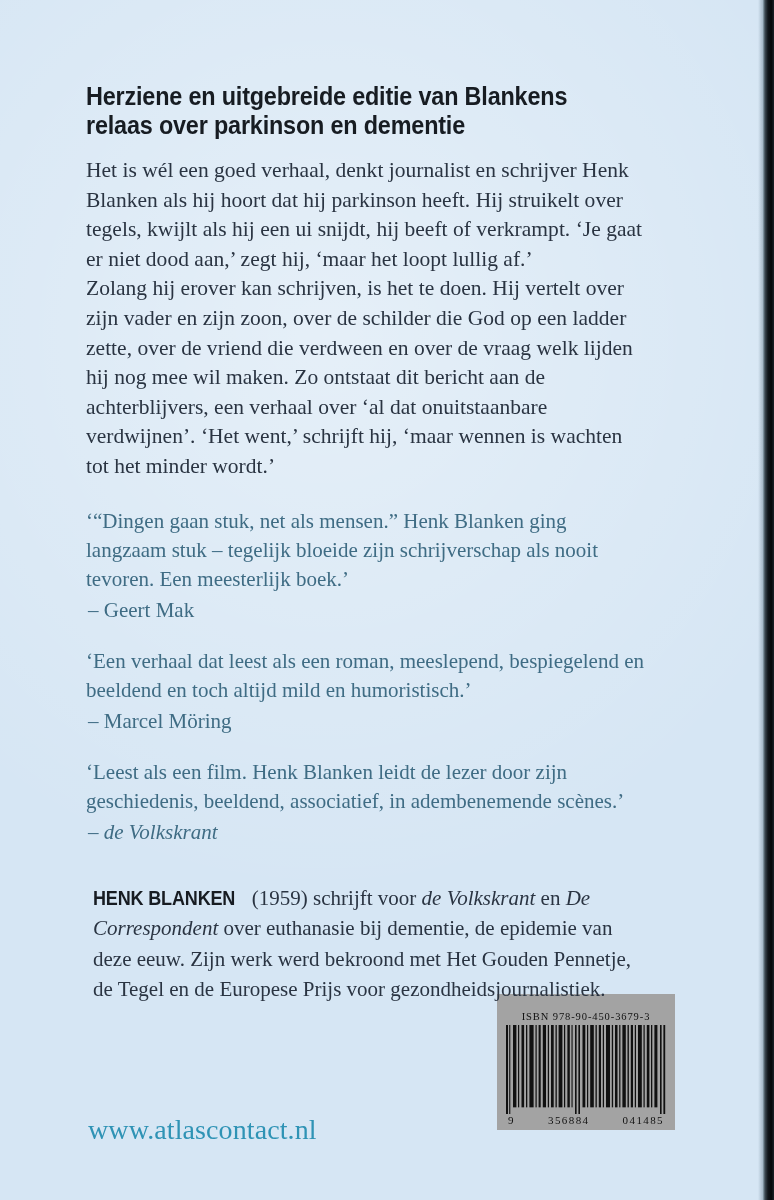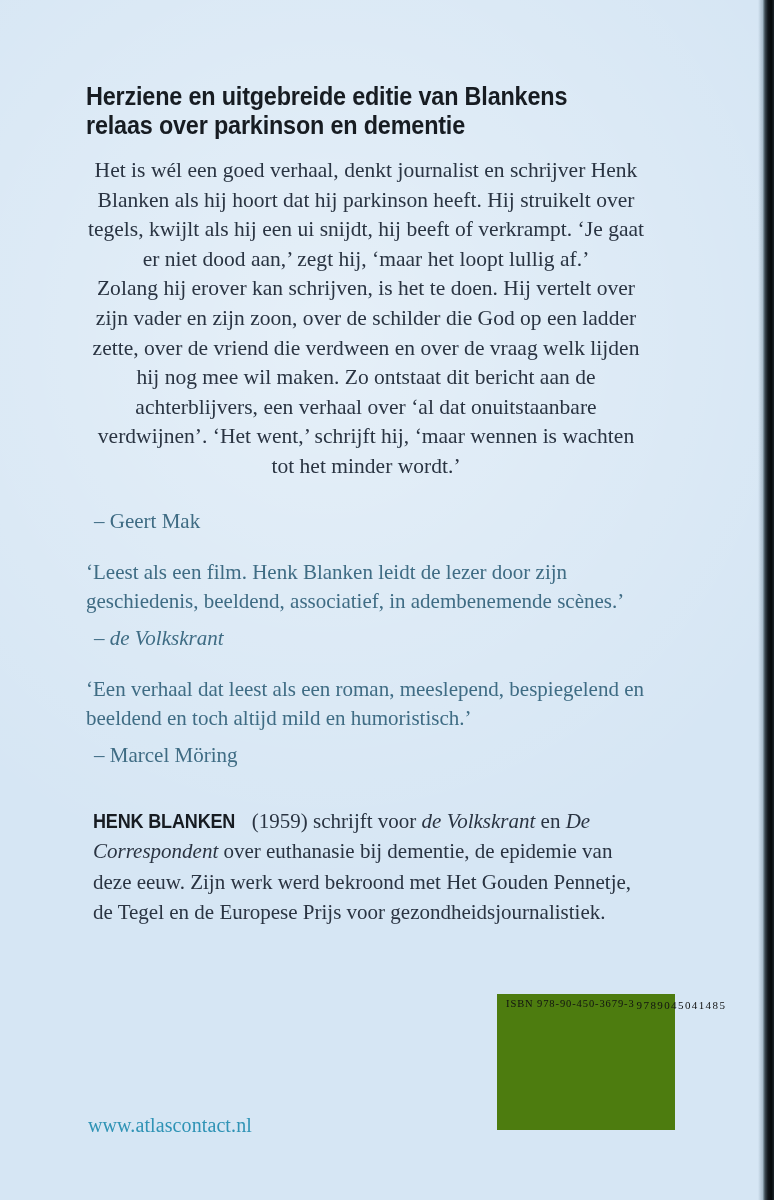--- a/index.html
+++ b/index.html
@@ -77,36 +77,35 @@
 
   
   .body-block {
     color: #2a3442;
     font-size: 21.5px;
     line-height: 1.375;
     letter-spacing: 0.02px;
   }
   .body-block p {
     margin: 0;
-    text-align: center;
   }
 
   
   .quotes {
     margin-top: 26px;
     color: #3f6c84;
     font-size: 21px;
     line-height: 1.38;
   }
   .quote-item {
     margin-bottom: 22px;
   }
   .quote-item:last-child { margin-bottom: 0; }
   .quote-text { margin: 0; }
-  .quote-source { margin: 8px; }
+  .quote-source { margin: 2px; }
 
   
   .bio {
     margin-top: 36px;
     color: #2a3442;
     font-size: 21px;
     line-height: 1.44;
     position: relative;
     z-index: 2;
   }
@@ -123,36 +122,36 @@
     margin-right: -8px;
   }
   .bio em { font-style: italic; }
 
   
   .website {
     position: absolute;
     left: 88px;
     top: 1114px;
     color: #2f93b5;
-    font-size: 20px;
+    font-size: 28px;
     letter-spacing: 0.1px;
   }
 
   
   .barcode-box {
     position: absolute;
     left: 497px;
     top: 994px;
     width: 178px;
     height: 136px;
-    background: #4d7c0f;
+    background: #a3a3a3;
     box-sizing: border-box;
-    padding: 5px 9px 4px 9px;
+    padding: 18px 9px 4px 9px;
     display: flex;
-    flex-direction: row;
+    flex-direction: column;
   }
   .barcode-isbn {
     font-family: "Liberation Serif", "DejaVu Serif", serif;
     font-size: 10.5px;
     letter-spacing: 0.9px;
     color: #111;
     text-align: center;
     line-height: 1;
     margin-bottom: 2px;
     white-space: nowrap;
@@ -190,31 +189,32 @@
     </h1>
 
     <div class="body-block">
       <p>Het is wél een goed verhaal, denkt journalist en schrijver Henk Blanken als hij hoort dat hij parkinson heeft. Hij struikelt over tegels, kwijlt als hij een ui snijdt, hij beeft of verkrampt. ‘Je gaat er niet dood aan,’ zegt hij, ‘maar het loopt lullig af.’</p>
       <p>Zolang hij erover kan schrijven, is het te doen. Hij vertelt over zijn vader en zijn zoon, over de schilder die God op een ladder zette, over de vriend die verdween en over de vraag welk lijden hij nog mee wil maken. Zo ontstaat dit bericht aan de achterblijvers, een verhaal over ‘al dat onuitstaanbare verdwijnen’. ‘Het went,’ schrijft hij, ‘maar wennen is wachten tot het minder wordt.’</p>
     </div>
 
     <div class="quotes">
 
       <div class="quote-item">
+        <p class="quote-text">‘“Dingen gaan stuk, net als mensen.” Henk Blanken ging langzaam stuk – tegelijk bloeide zijn schrijverschap als nooit tevoren. Een meesterlijk boek.’</p>
         <p class="quote-source">– Geert Mak</p>
+      </div>
+
+      <div class="quote-item">
+        <p class="quote-text">‘Een verhaal dat leest als een roman, meeslepend, bespiegelend en beeldend en toch altijd mild en humoristisch.’</p>
+        <p class="quote-source">– Marcel Möring</p>
       </div>
 
       <div class="quote-item">
         <p class="quote-text">‘Leest als een film. Henk Blanken leidt de lezer door zijn geschiedenis, beeldend, associatief, in adembenemende scènes.’</p>
         <p class="quote-source"><span>– </span><em>de Volkskrant</em></p>
-      </div>
-
-      <div class="quote-item">
-        <p class="quote-text">‘Een verhaal dat leest als een roman, meeslepend, bespiegelend en beeldend en toch altijd mild en humoristisch.’</p>
-        <p class="quote-source">– Marcel Möring</p>
       </div>
 
     </div>
 
     <div class="bio">
       <p><span class="bio-name">HENK BLANKEN</span><span> (1959) schrijft voor </span><em>de Volkskrant</em><span> en </span><em>De Correspondent</em><span> over euthanasie bij dementie, de epidemie van deze eeuw. Zijn werk werd bekroond met Het Gouden Pennetje, de Tegel en de Europese Prijs voor gezondheidsjournalistiek.</span></p>
     </div>
 
   </div>
 
@@ -261,21 +261,21 @@
       <rect x="132" y="0" width="3.8" height="92" fill="#111"></rect>
       <rect x="137.5" y="0" width="1.2" height="92" fill="#111"></rect>
       <rect x="140.8" y="0" width="2.6" height="92" fill="#111"></rect>
       <rect x="145" y="0" width="1.3" height="92" fill="#111"></rect>
       <rect x="148.4" y="0" width="3" height="92" fill="#111"></rect>
       <rect x="154" y="0" width="1.6" height="100" fill="#111"></rect>
       <rect x="157.4" y="0" width="1.8" height="100" fill="#111"></rect>
     </svg>
     <div class="barcode-digits">
       <span>9</span>
-      <span>789045</span>
+      <span>356884</span>
       <span>041485</span>
     </div>
   </div>
 
   <div class="spine-edge-soft"></div>
   <div class="spine-edge"></div>
 
 </div>
 
 </body></html>

